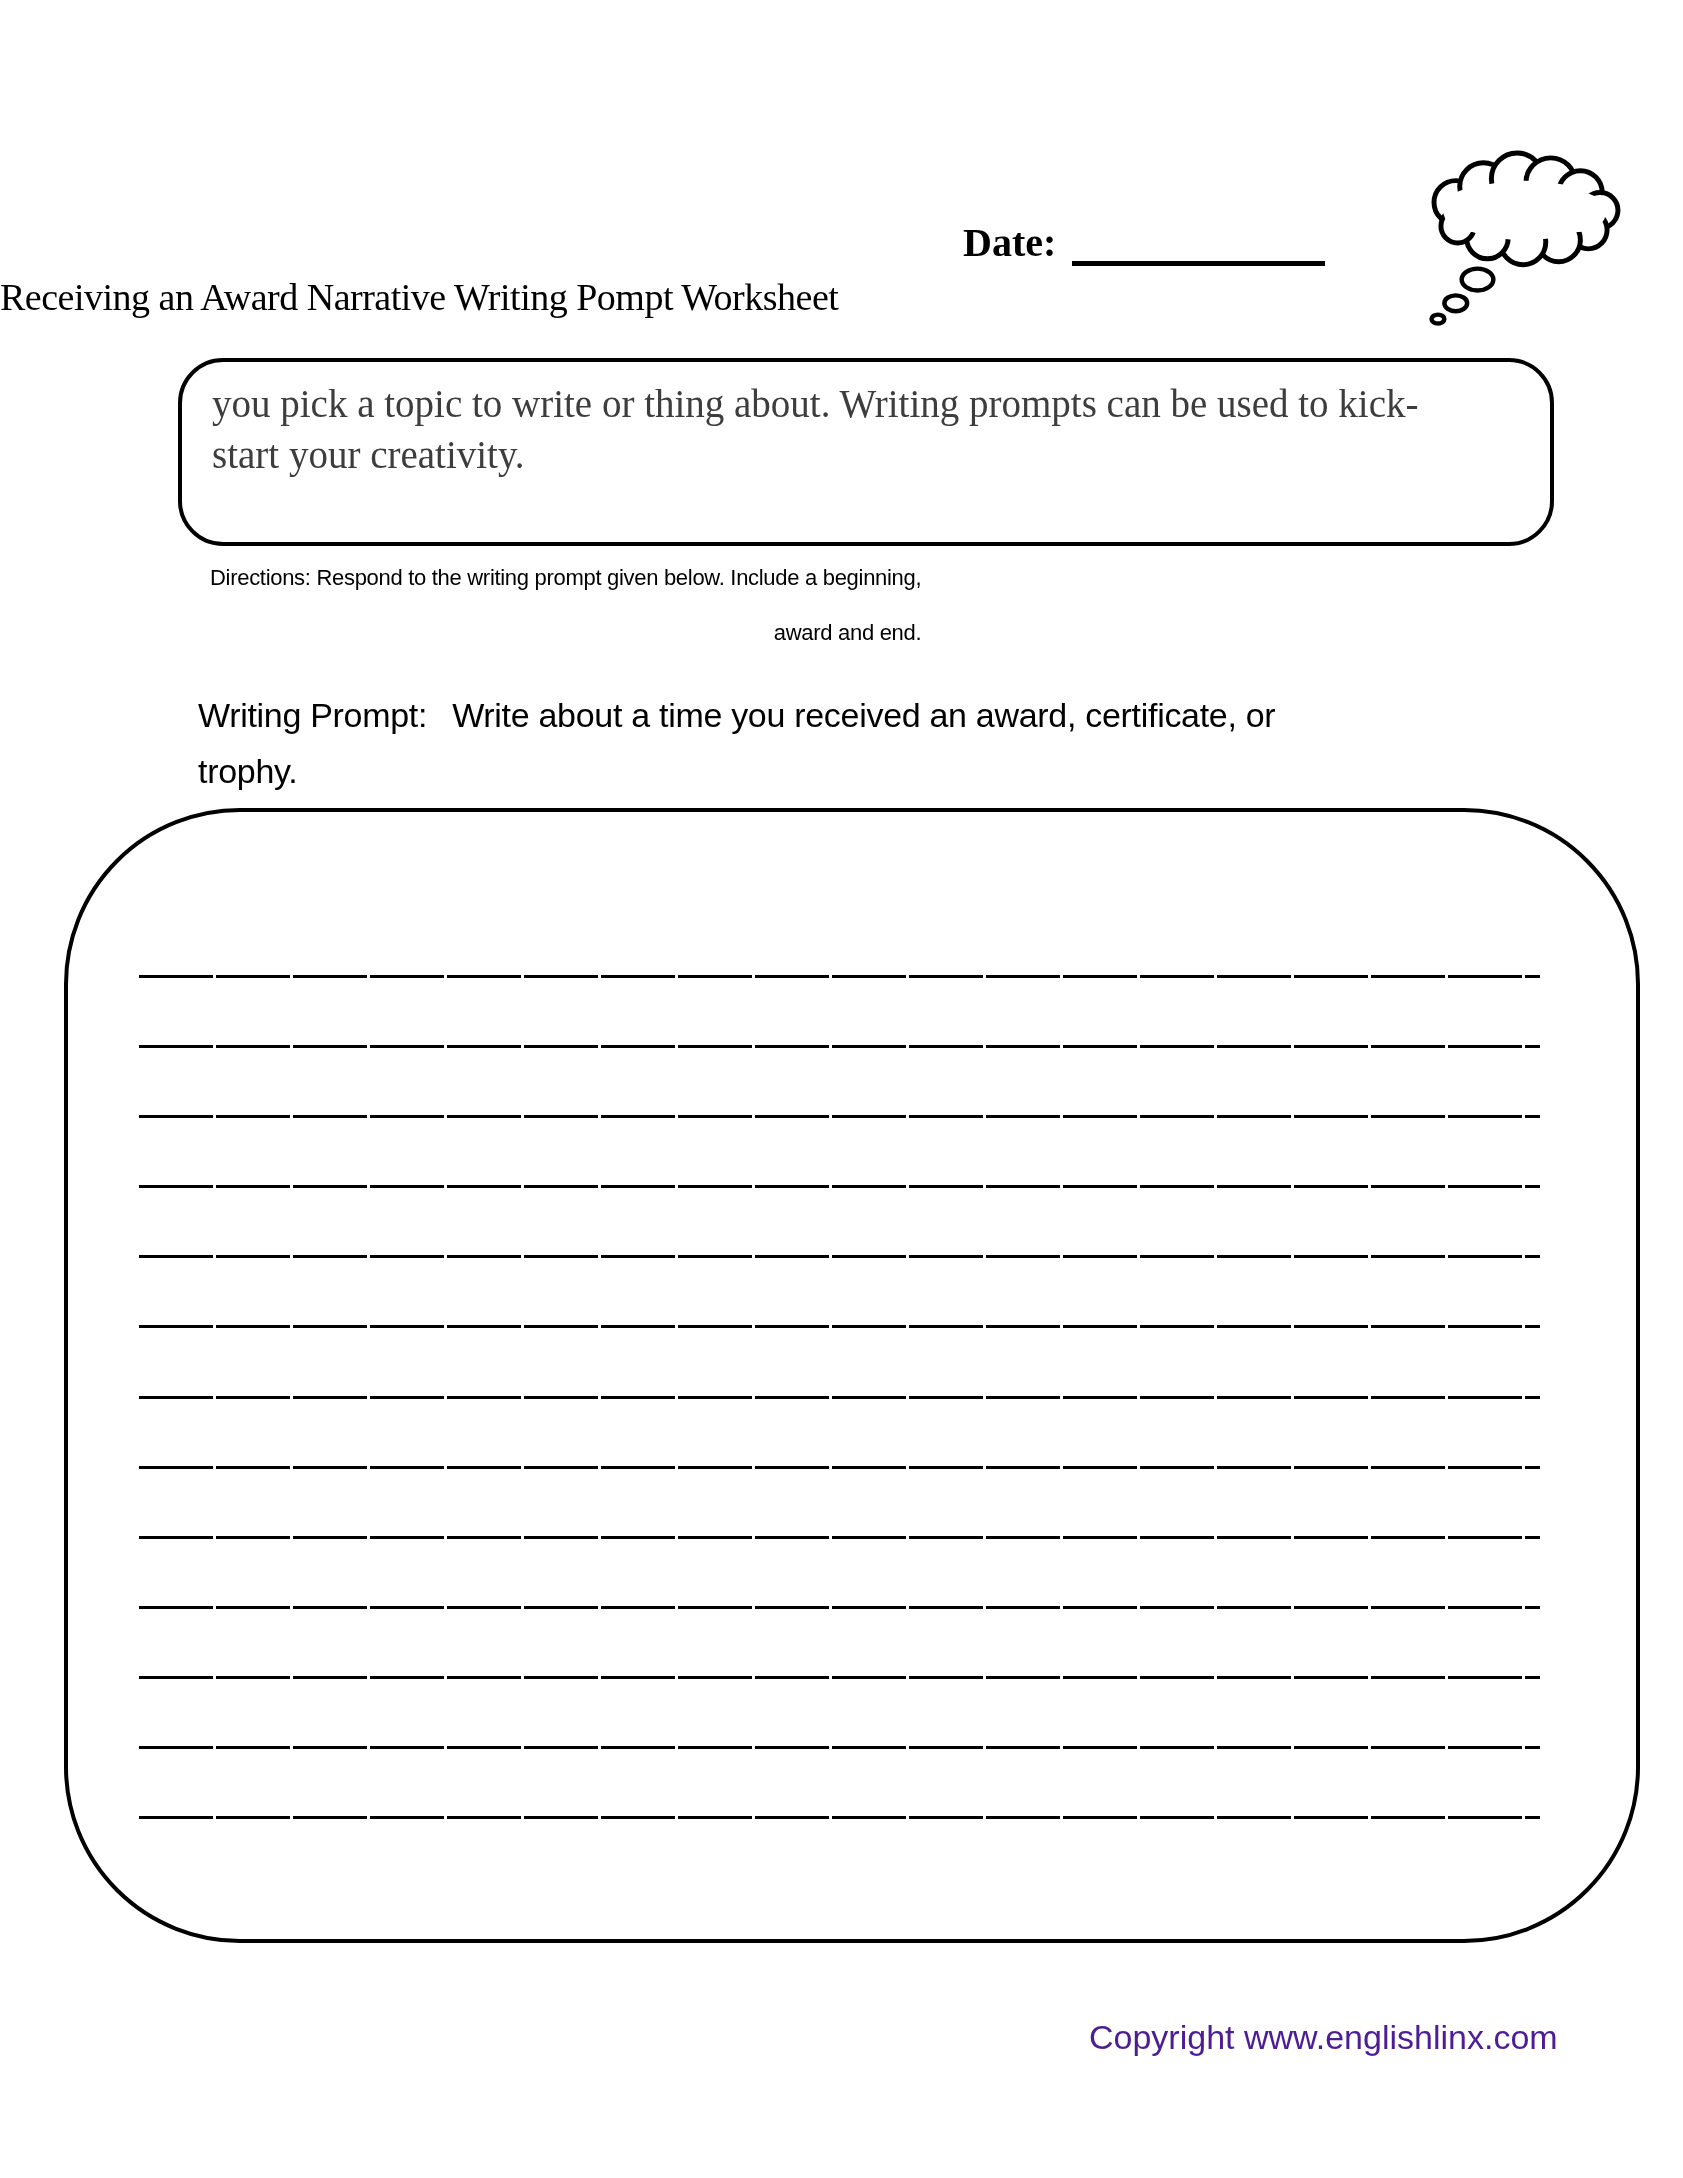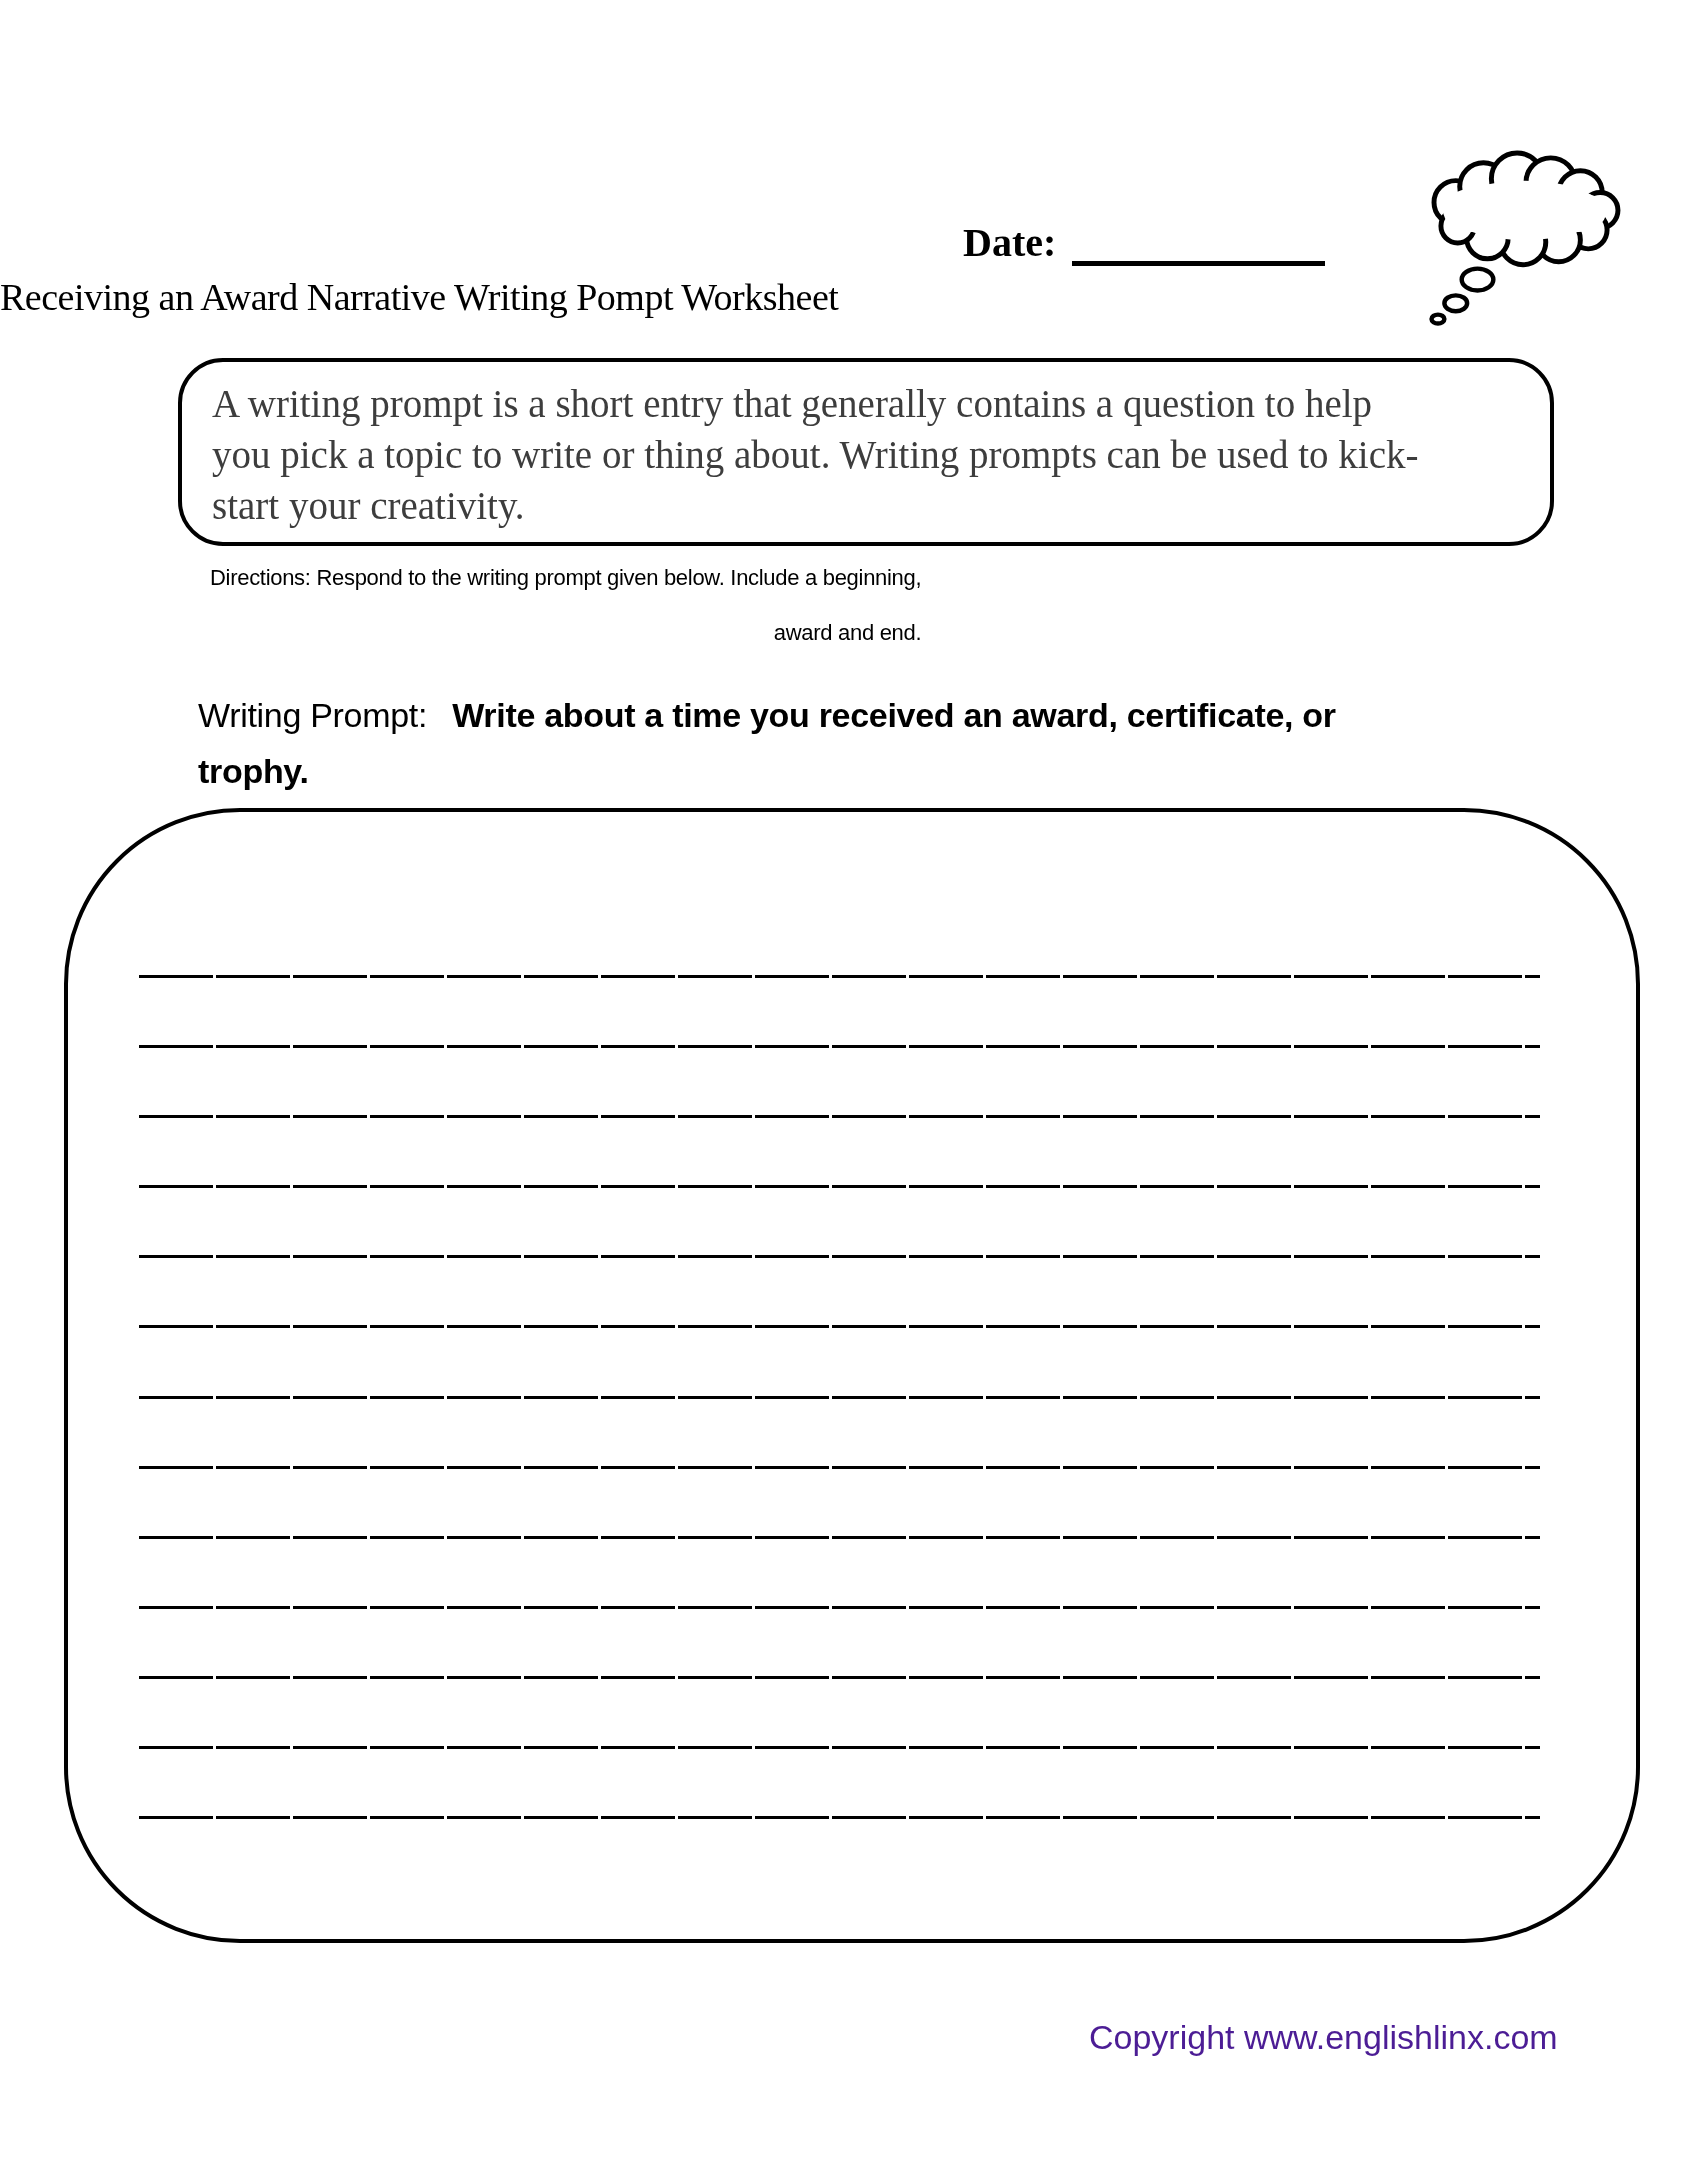--- a/index.html
+++ b/index.html
@@ -30,21 +30,21 @@
   .intro-box {
     position:absolute; left:178px; top:358px; width:1376px; height:188px;
     box-sizing:border-box; border:4px solid #000; border-radius:45px;
     padding:16px 16px 0 30px; font-size:39px; line-height:51px; color:#3d3d3d;
   }
 
   
   .directions { position:absolute; left:210px; top:550px; font-size:22px; line-height:55px; letter-spacing:-0.3px;text-align:right; }
   .prompt { position:absolute; left:198px; top:687px; font-size:34px; line-height:56px; letter-spacing:-0.3px; }
   .prompt .label { margin-right:25px; }
-  .b { font-weight:bold; }
+  .b { font-weight:normal; }
 
   
   .writing-box {
     position:absolute; left:64px; top:808px; width:1576px; height:1135px;
     box-sizing:border-box; border:4px solid #000; border-radius:176px;
   }
   .lines { position:absolute; left:139px; top:975px; width:1401px; height:851px; }
   .wline {
     position:absolute; left:0; width:100%; height:3px;
     background:repeating-linear-gradient(to right, #000 0 74px, transparent 74px 77px);
@@ -86,21 +86,20 @@
     <g stroke="#000" stroke-width="4.5" fill="#ffffff">
       <ellipse cx="60" cy="134" rx="16" ry="11"></ellipse>
       <ellipse cx="38" cy="158" rx="11.5" ry="8"></ellipse>
       <ellipse cx="20" cy="174" rx="6.5" ry="4.5"></ellipse>
     </g>
   </svg>
 
   <div class="title">Receiving an Award Narrative Writing Pompt Worksheet</div>
 
   <div class="intro-box">
-    <div>A writing prompt is a short entry that generally contains a question to help</div>
     <div>you pick a topic to write or thing about. Writing prompts can be used to kick-</div>
     <div>start your creativity.</div>
   </div>
 
   <div class="directions sans">
     <div>Directions: Respond to the writing prompt given below. Include a beginning,</div>
     <div>award and end.</div>
   </div>
 
   <div class="prompt sans">

